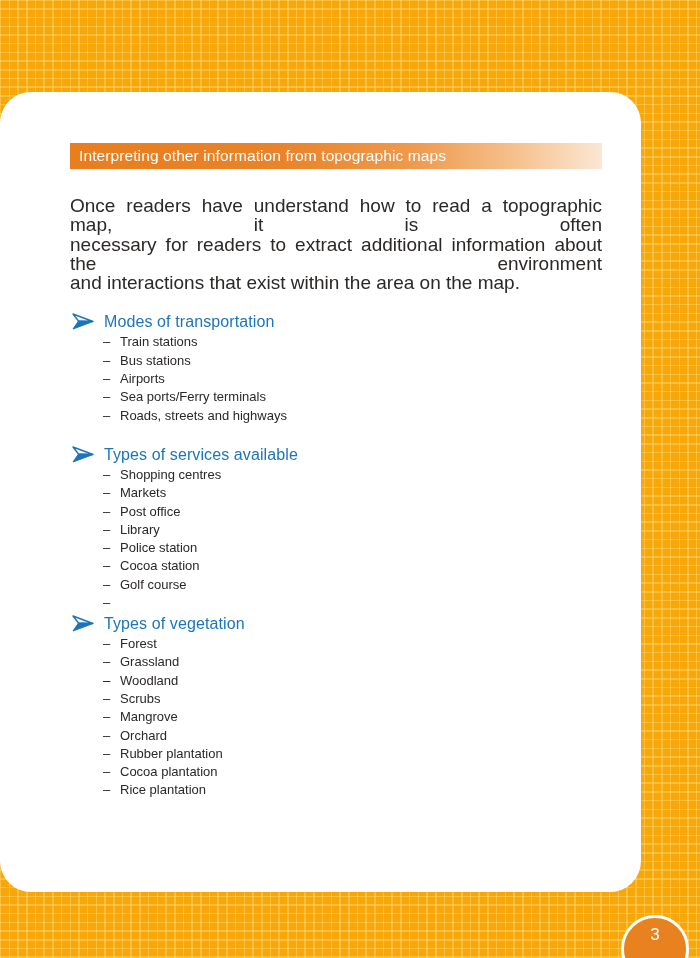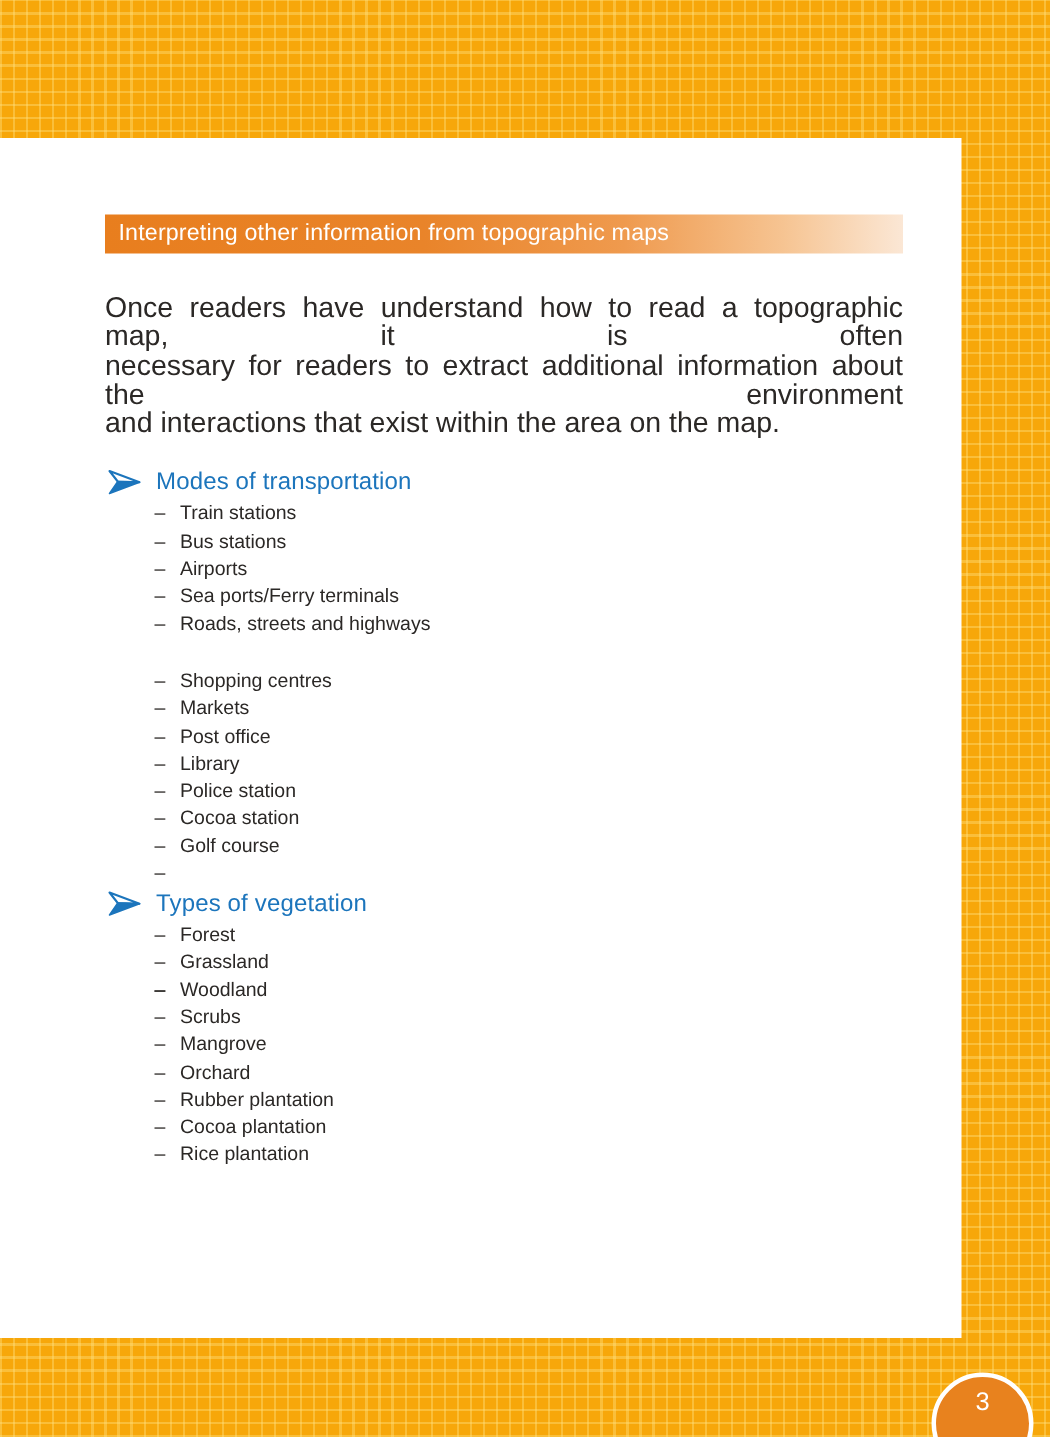--- a/index.html
+++ b/index.html
@@ -11,20 +11,21 @@
     background-color: #F7A70A;
     background-image:
       repeating-linear-gradient(0deg,  rgba(255,226,130,0.40) 0 1.5px, transparent 1.5px 8.7px),
       repeating-linear-gradient(90deg, rgba(255,226,130,0.40) 0 1.5px, transparent 1.5px 8.7px);
   }
   .page {
     position: absolute;
     left: 0; top: 92px;
     width: 641px; height: 800px;
     background: #ffffff;
+    border-radius: 31px;
   }
   .content {
     padding: 51px 39px 0 70px;
     color: #2B2826;
   }
   .header-bar {
     height: 26px;
     display: flex;
     align-items: center;
     padding-left: 9px;
@@ -115,20 +116,27 @@
       <ul class="items">
           <li><span class="dash">–</span><span>Train stations</span></li>
           <li><span class="dash">–</span><span>Bus stations</span></li>
           <li><span class="dash">–</span><span>Airports</span></li>
           <li><span class="dash">–</span><span>Sea ports/Ferry terminals</span></li>
           <li><span class="dash">–</span><span>Roads, streets and highways</span></li>
         </ul>
     </div>
 
     <div class="section">
+      <div class="section-head">
+        <svg class="arrow" viewBox="0 0 24 19">
+          <path d="M2 2 L22 9.5 L7.5 9 Z" fill="#ffffff" stroke="#1C75BC" stroke-width="1.4" stroke-linejoin="round"></path>
+          <path d="M22 9.5 L2 17 L7.5 9 Z" fill="#1C75BC" stroke="#1C75BC" stroke-width="1" stroke-linejoin="round"></path>
+        </svg>
+        <span class="section-heading">Types of services available</span>
+      </div>
       <ul class="items">
           <li><span class="dash">–</span><span>Shopping centres</span></li>
           <li><span class="dash">–</span><span>Markets</span></li>
           <li><span class="dash">–</span><span>Post office</span></li>
           <li><span class="dash">–</span><span>Library</span></li>
           <li><span class="dash">–</span><span>Police station</span></li>
           <li><span class="dash">–</span><span>Cocoa station</span></li>
           <li><span class="dash">–</span><span>Golf course</span></li>
           <li><span class="dash">–</span></li>
         </ul>

